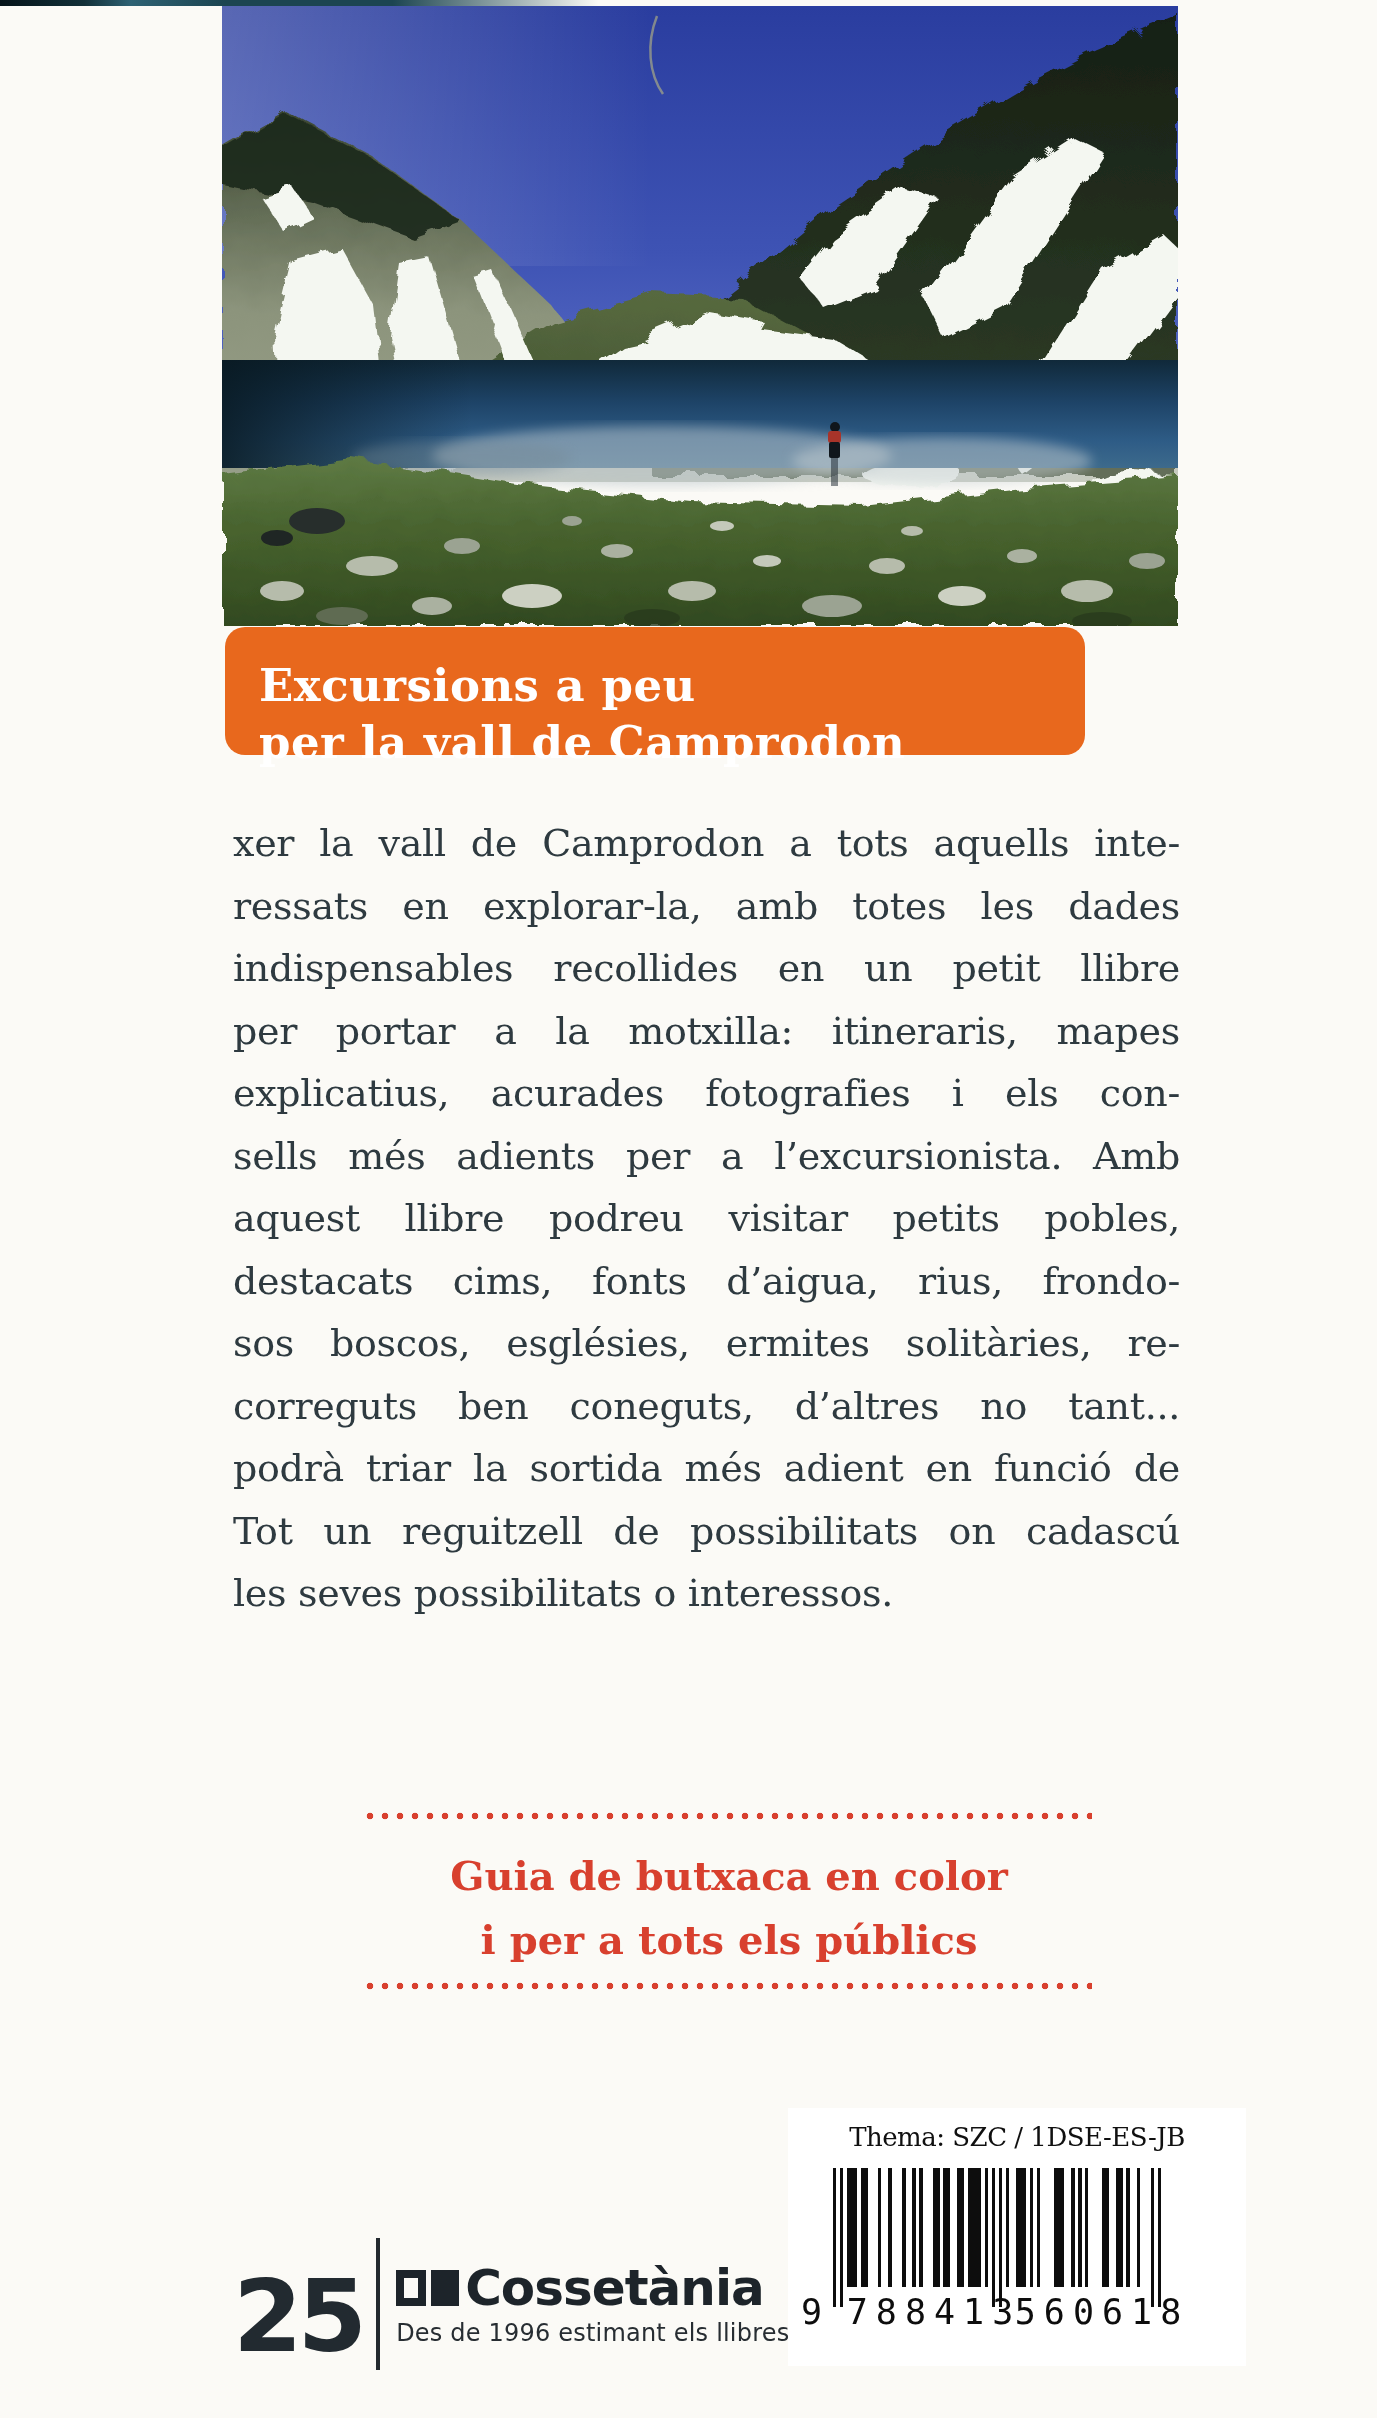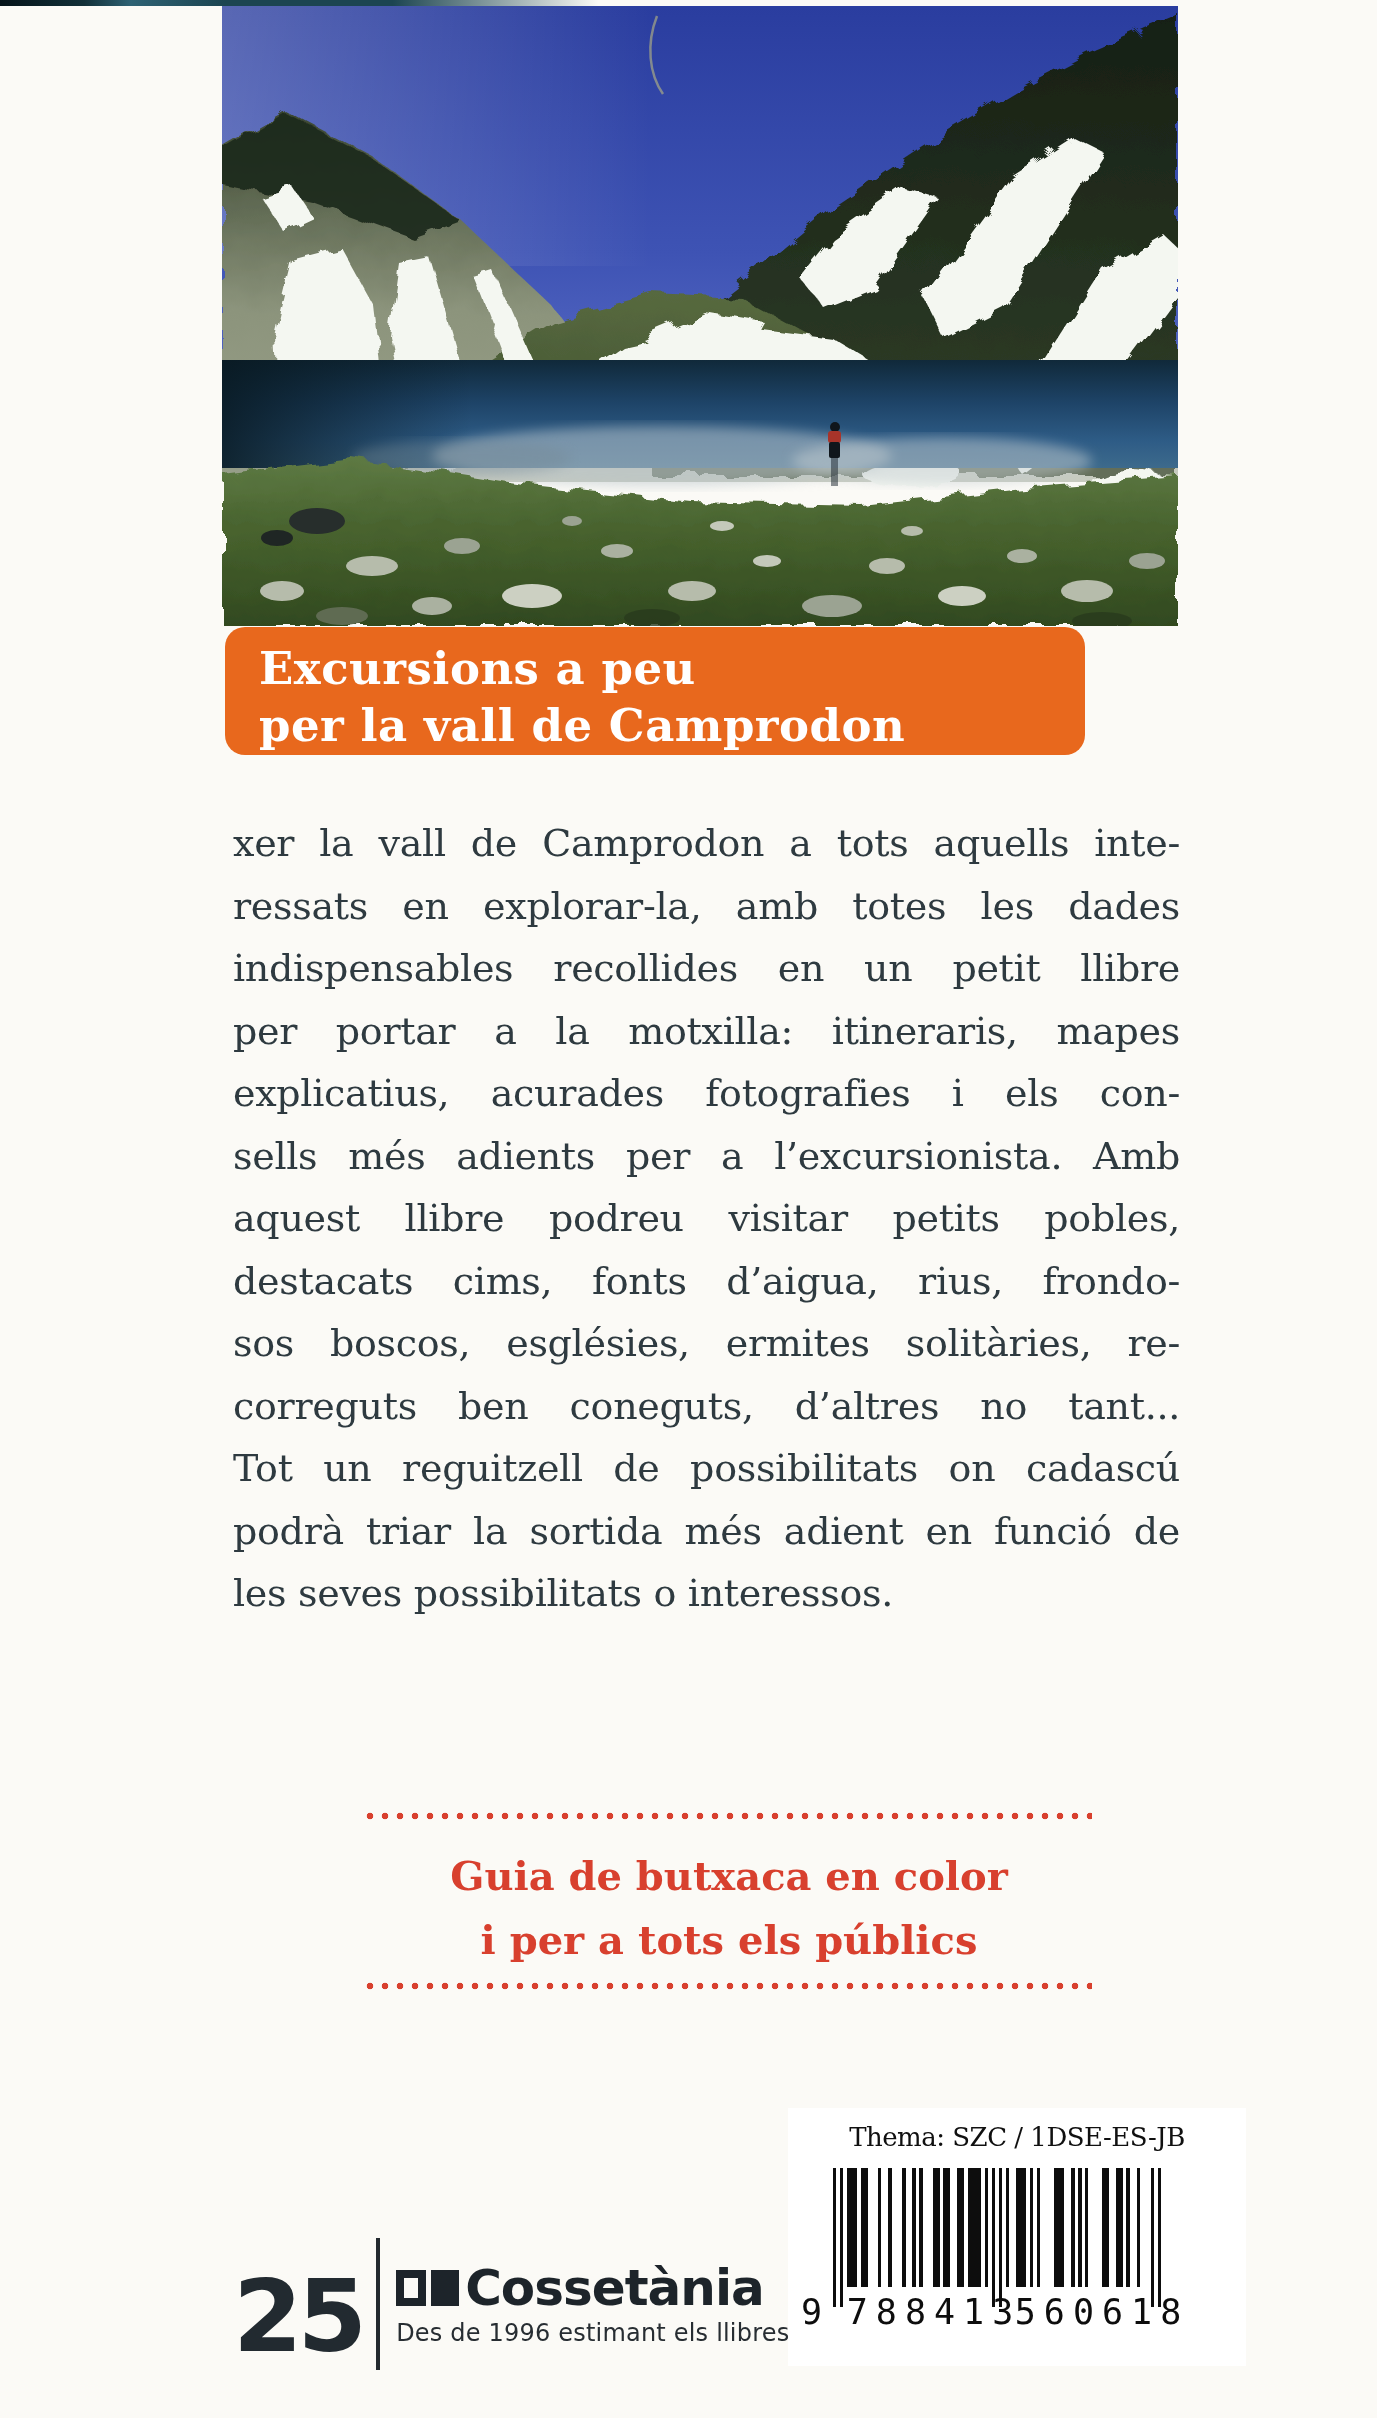--- a/index.html
+++ b/index.html
@@ -11,21 +11,21 @@
   .top-strip{
     position:absolute;left:0;top:0;width:935px;height:6px;
     background:linear-gradient(90deg,#05141a 0%,#123038 9%,#2e6274 14%,#1c4551 24%,#1c4551 42%,rgba(28,69,81,0) 64%);
   }
   .photo{position:absolute;left:222px;top:6px;width:956px;height:620px;z-index:1}
   .photo svg{display:block;width:100%;height:100%}
 
   .banner{
     position:absolute;left:225px;top:627px;width:860px;height:128px;z-index:3;
     background:#e8681d;border-radius:20px;color:#ffffff;
-    padding:13px 0 0 34px;box-sizing:border-box;
+    padding:30px 0 0 34px;box-sizing:border-box;
   }
   .banner-line{font-weight:bold;font-size:45px;line-height:57px;letter-spacing:.5px}
 
   .blurb{position:absolute;left:233px;top:812px;width:947px;color:#2e3a40}
   .bline{
     font-size:38px;line-height:62.5px;letter-spacing:-.3px;
     text-align:justify;text-align-last:justify;
   }
   .bline.last{text-align-last:left}
 
@@ -208,22 +208,22 @@
       <div class="bline">xer la vall de Camprodon a tots aquells inte-</div>
       <div class="bline">ressats en explorar-la, amb totes les dades</div>
       <div class="bline">indispensables recollides en un petit llibre</div>
       <div class="bline">per portar a la motxilla: itineraris, mapes</div>
       <div class="bline">explicatius, acurades fotografies i els con-</div>
       <div class="bline">sells més adients per a l’excursionista. Amb</div>
       <div class="bline">aquest llibre podreu visitar petits pobles,</div>
       <div class="bline">destacats cims, fonts d’aigua, rius, frondo-</div>
       <div class="bline">sos boscos, esglésies, ermites solitàries, re-</div>
       <div class="bline">correguts ben coneguts, d’altres no tant...</div>
+      <div class="bline">podrà triar la sortida més adient en funció de</div>
       <div class="bline">Tot un reguitzell de possibilitats on cadascú</div>
-      <div class="bline">podrà triar la sortida més adient en funció de</div>
       <div class="bline last">les seves possibilitats o interessos.</div>
     </div>
 
   <div class="promo">
     <div class="dots"></div>
     <div class="promo-line first">Guia de butxaca en color</div>
     <div class="promo-line second">i per a tots els públics</div>
     <div class="dots"></div>
   </div>
 

